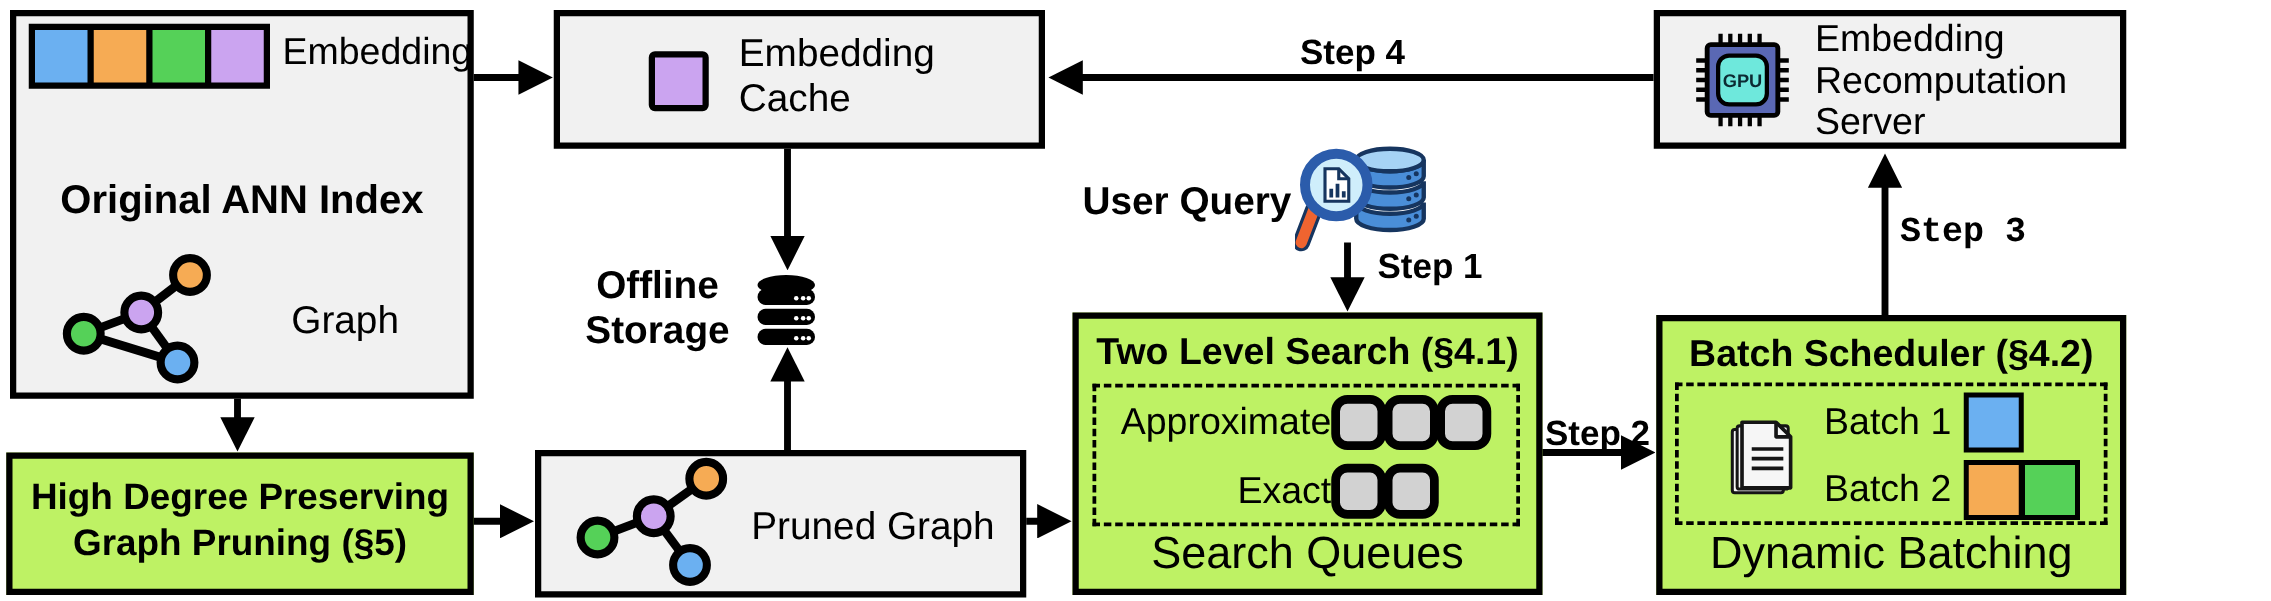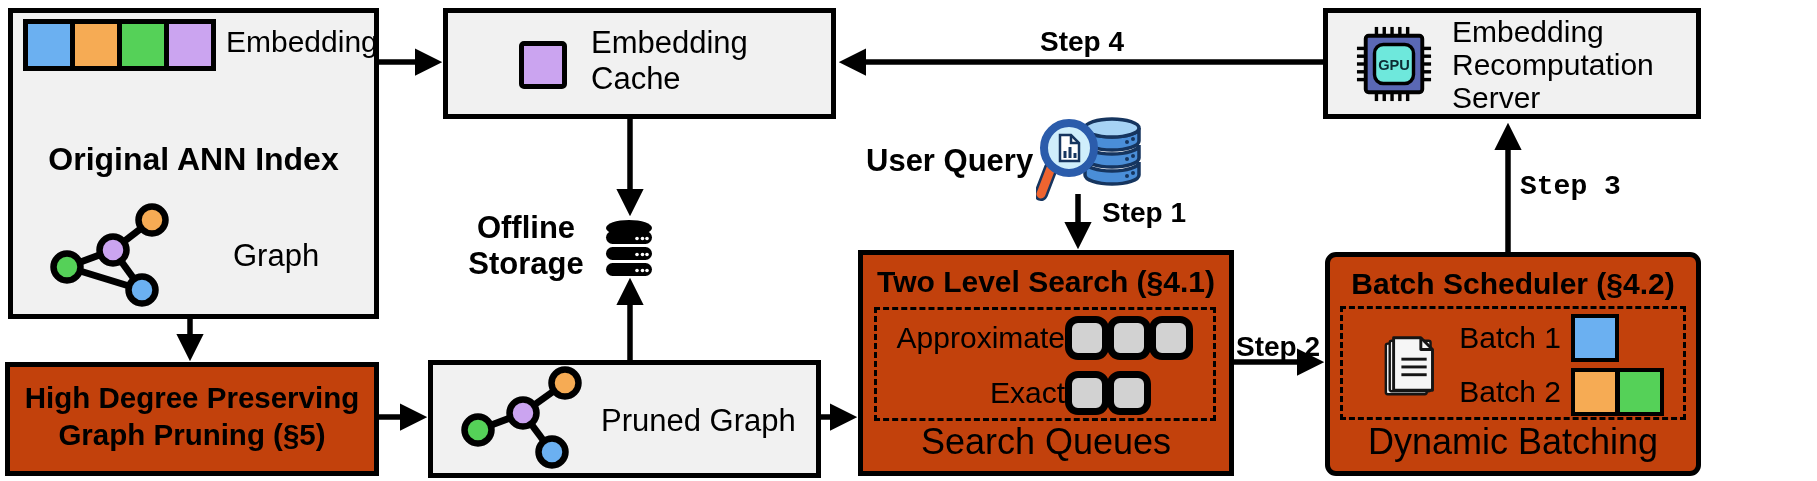--- a/index.html
+++ b/index.html
@@ -1,20 +1,20 @@
 <!DOCTYPE html>
 <html><head>
 <meta charset="utf-8">
 <style>
   html,body{margin:0;padding:0;background:#fff;}
   .canvas{position:relative;width:1817px;height:481px;background:#fff;overflow:hidden;
           font-family:"Liberation Sans",sans-serif;color:#000;}
   .arrows{position:absolute;left:0;top:0;z-index:0;}
   .box{position:absolute;border:5px solid #000;box-sizing:border-box;z-index:1;background:#f1f1f1;}
-  .box.dark{background:#c2410c;}
+  .box.dark{background:#bef264;}
   .lbl{position:absolute;white-space:nowrap;z-index:2;}
   .bold{font-weight:bold;}
   .center{text-align:center;}
   
   .chip-strip{position:absolute;display:flex;gap:5px;background:#000;padding:5px;}
   .chip{width:42px;height:42px;}
   
   .framed{position:absolute;display:flex;gap:5px;background:#000;padding:4px;}
   .framed .sq{width:40px;height:40px;}
   
@@ -164,21 +164,21 @@
         <div class="qlabel">Exact</div>
         <div class="queues">
           <div class="queue"></div>
           <div class="queue"></div>
         </div>
       </div>
     </div>
     <div class="footer-lbl">Search Queues</div>
   </div>
 
-  <div class="box dark" style="left:1325px;top:252px;width:376px;height:224px;border-radius:11px;">
+  <div class="box dark" style="left:1325px;top:252px;width:376px;height:224px;">
     <div class="lbl bold title-lbl" style="top:10px;font-size:30px;">Batch Scheduler (§4.2)</div>
     <div class="dashed" style="left:10px;top:49px;width:346px;height:114px;">
       <svg style="position:absolute;left:33px;top:21px;" width="78" height="70" viewBox="0 0 80 72">
         <g fill="#f6f6f6" stroke="#151515" stroke-width="2.5" stroke-linejoin="round">
           <rect x="10" y="14" width="42" height="52" rx="2"></rect>
           <rect x="14" y="11" width="42" height="52" rx="2"></rect>
         </g>
         <path d="M18,8 h28 l12,12 v42 h-40 z" fill="#f6f6f6" stroke="#151515" stroke-width="3" stroke-linejoin="round"></path>
         <path d="M46,8 v12 h12" fill="none" stroke="#151515" stroke-width="3" stroke-linejoin="round"></path>
         <g stroke="#151515" stroke-width="3">

